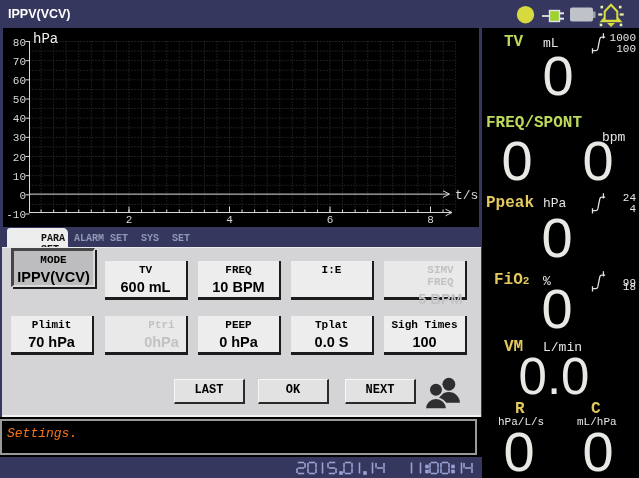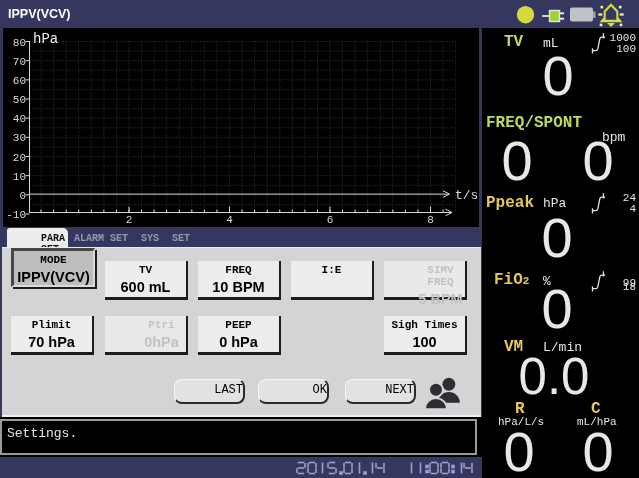--- a/index.html
+++ b/index.html
@@ -27,25 +27,25 @@
   .pbtn.sel{background:#bdbdbf;border:0;
        border-top:3px solid #464646;border-left:3px solid #464646;
        border-right:2px solid #dadada;border-bottom:2px solid #dadada;
        box-shadow:2px 2px 0 #1c1c1c;
        width:79px;height:34px;}
   .pbtn.dis .lab,.pbtn.dis .val{color:#c2c2c4;padding-left:32px;}
   .pbtn.dis{background:#e9e9e9;}
   .navbtn{position:absolute;top:131px;width:68px;height:22px;background:#e2e2e2;
        border-top:1px solid #f6f6f6;border-left:1px solid #f6f6f6;
        border-right:2px solid #2a2a2a;border-bottom:2px solid #2a2a2a;
-       text-align:right;font-size:12px;font-weight:normal;color:#000;line-height:21px;border-radius:8px;}
+       text-align:center;font-size:12px;font-weight:bold;color:#000;line-height:21px;}
   #blackstrip{position:absolute;left:0;top:389px;width:482px;height:40px;background:#000;}
   #msgbox{position:absolute;left:0px;top:391px;width:473px;height:32px;background:#000;
        border:2px solid #9a9a9a;}
-  #msgbox span{position:absolute;left:5px;top:5px;font-size:13px;color:#e5e5e5;}
+  #msgbox span{position:absolute;left:5px;top:5px;font-size:13px;color:#f97316;font-style:italic;}
   #bottombar{position:absolute;left:0;top:429px;width:481px;height:21px;background:#35375e;}
   #sidebar{position:absolute;left:482px;top:28px;width:157px;height:450px;background:#000;}
   .glabel{position:absolute;font-weight:bold;font-size:16px;color:#bcd95c;}
   .ylabel{position:absolute;font-weight:bold;font-size:16px;color:#e3c85c;}
   .wunit{position:absolute;font-size:13px;color:#e6e6e6;}
   .limnum{position:absolute;font-size:11px;color:#e6e6e6;text-align:right;width:30px;}
   .bignum{position:absolute;font-family:"Liberation Sans",sans-serif;font-size:56px;
       color:#e7eae4;transform:translateX(-50%);}
 </style>
 </head>
@@ -239,20 +239,24 @@
         <span class="lab">Plimit</span>
         <span class="val">70 hPa</span>
       </div>
     <div class="pbtn dis" style="left:103px;top:68px;">
         <span class="lab">Ptri</span>
         <span class="val">0hPa</span>
       </div>
     <div class="pbtn" style="left:196px;top:68px;">
         <span class="lab">PEEP</span>
         <span class="val">0 hPa</span>
+      </div>
+    <div class="pbtn" style="left:289px;top:68px;">
+        <span class="lab">Tplat</span>
+        <span class="val">0.0 S</span>
       </div>
     <div class="pbtn" style="left:382px;top:68px;">
         <span class="lab">Sigh Times</span>
         <span class="val">100</span>
       </div>
     <div class="navbtn" style="left:172px;">LAST</div>
     <div class="navbtn" style="left:343px;">NEXT</div>
     <div class="navbtn" style="left:256px;">OK</div>
     <svg width="42" height="38" style="position:absolute;left:422px;top:128px">
       <g transform="scale(0.92)">

